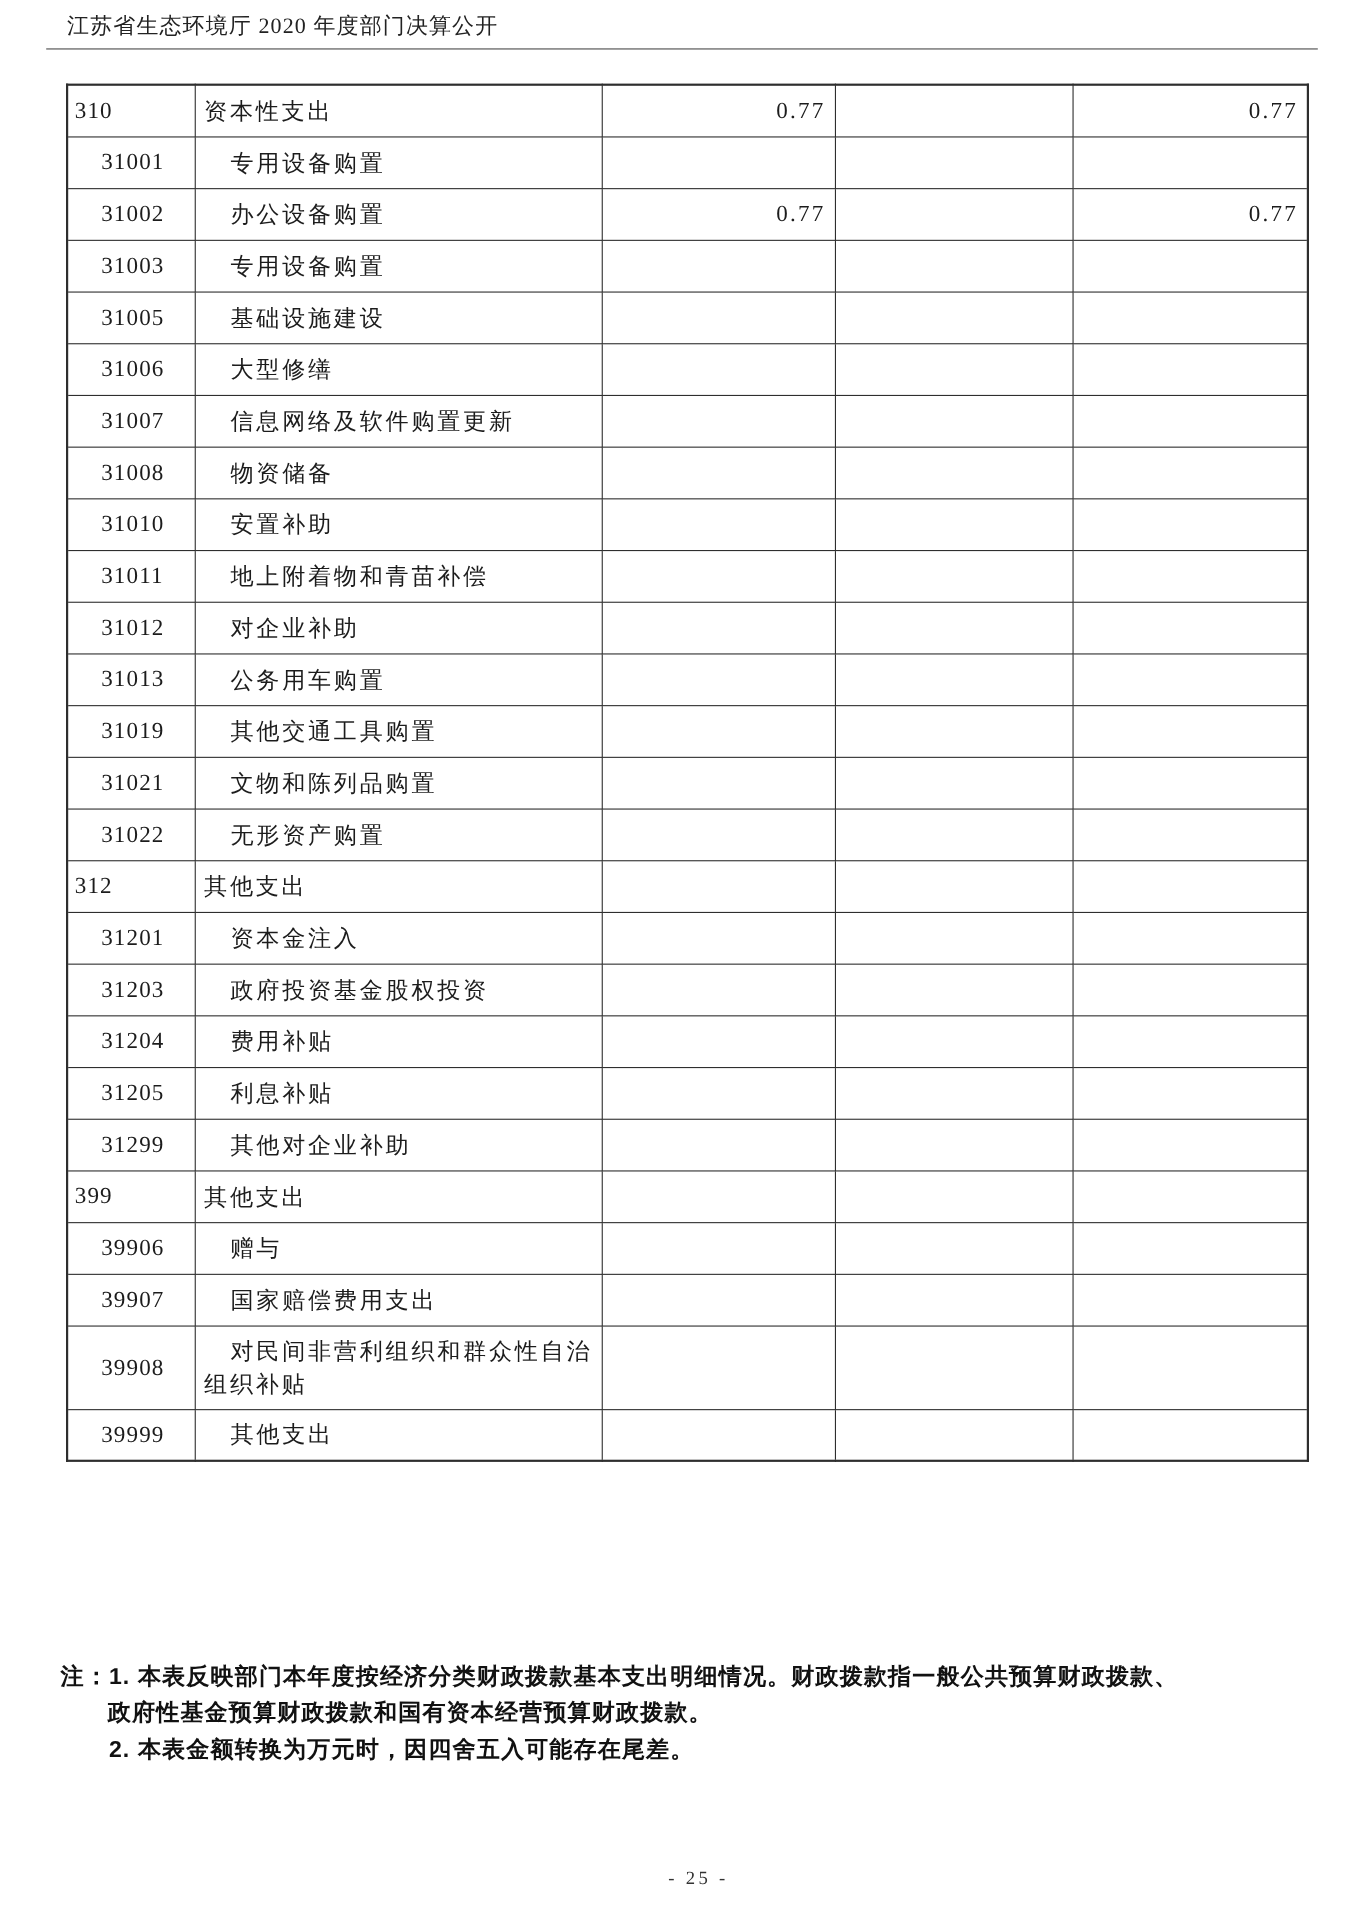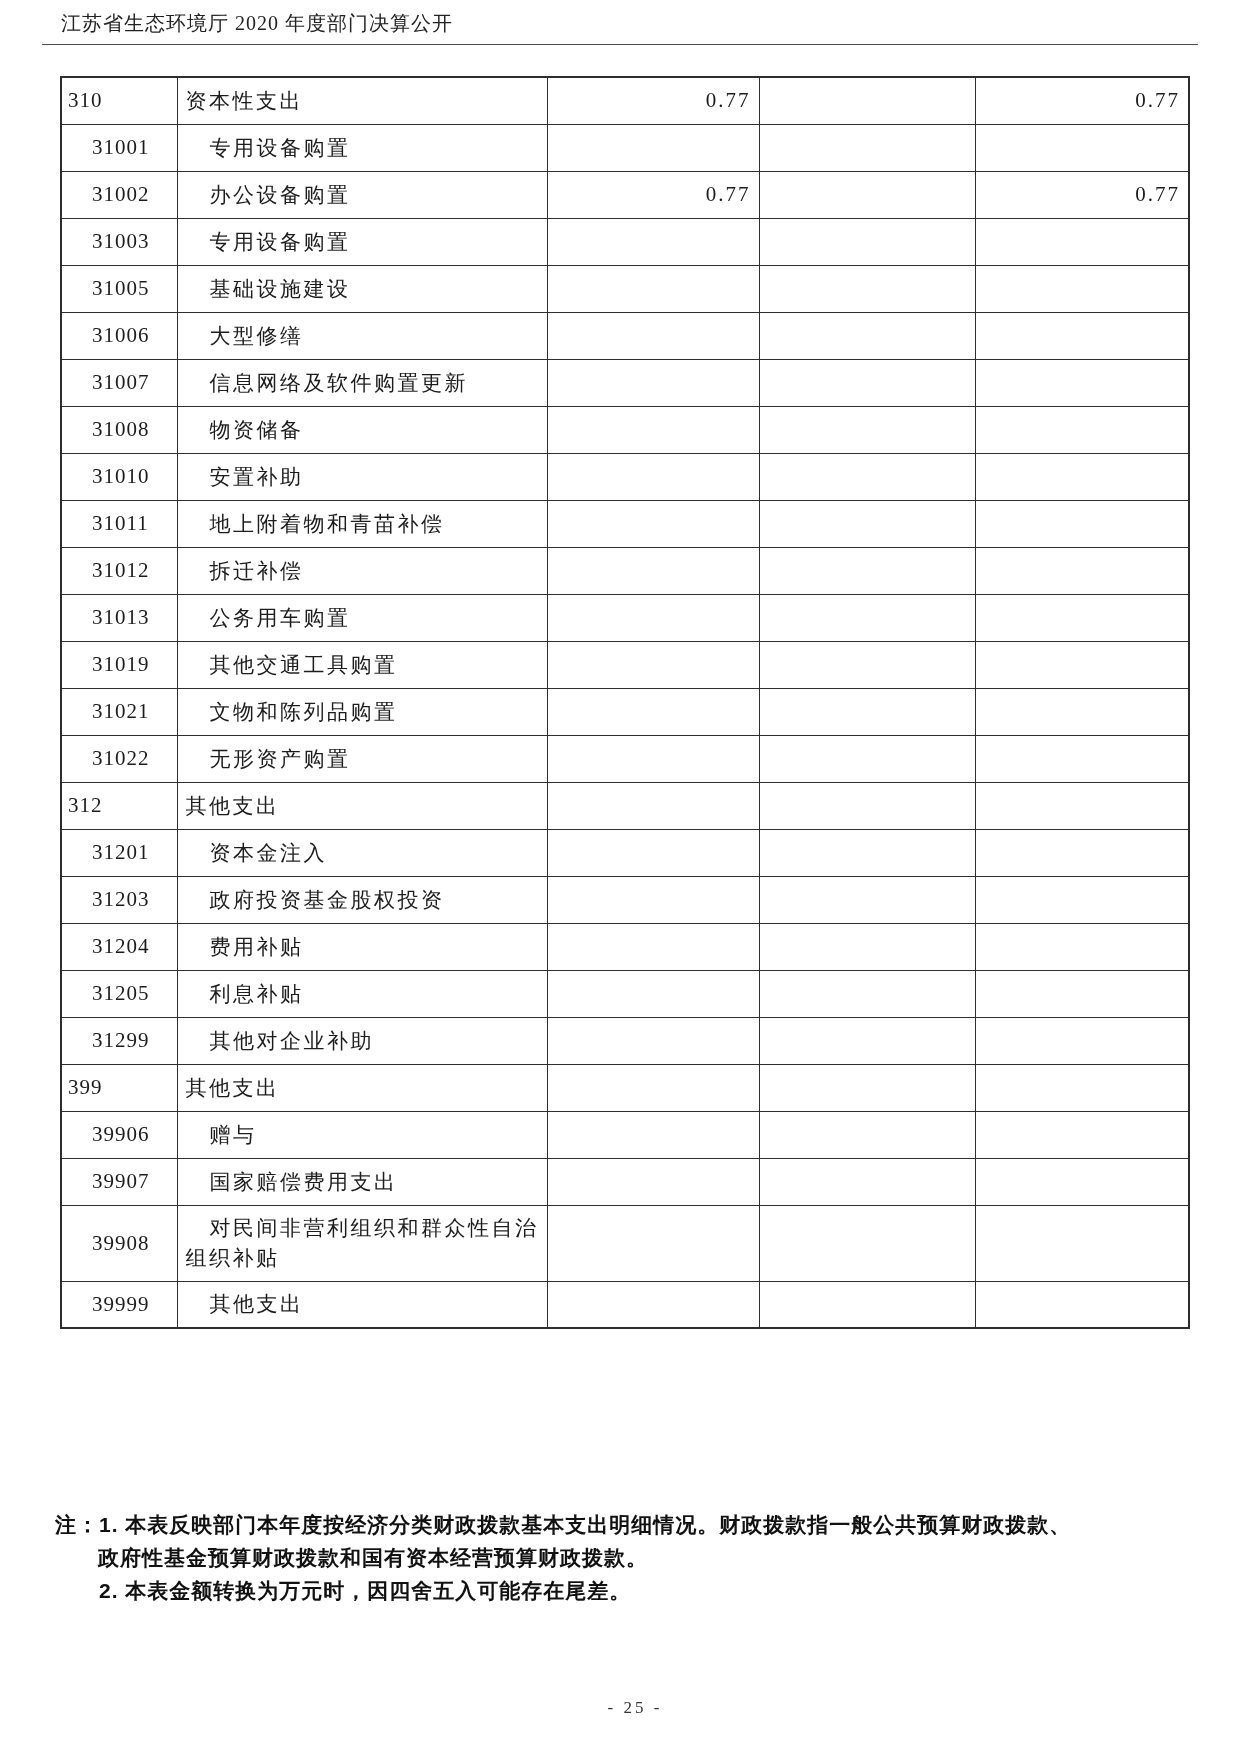--- a/index.html
+++ b/index.html
@@ -143,21 +143,21 @@
         </tr>
         <tr class="item">
           <td class="code">31011</td>
           <td class="name">地上附着物和青苗补偿</td>
           <td class="val"></td>
           <td class="val"></td>
           <td class="val"></td>
         </tr>
         <tr class="item">
           <td class="code">31012</td>
-          <td class="name">拆迁补偿</td>
+          <td class="name">对企业补助</td>
           <td class="val"></td>
           <td class="val"></td>
           <td class="val"></td>
         </tr>
         <tr class="item">
           <td class="code">31013</td>
           <td class="name">公务用车购置</td>
           <td class="val"></td>
           <td class="val"></td>
           <td class="val"></td>

